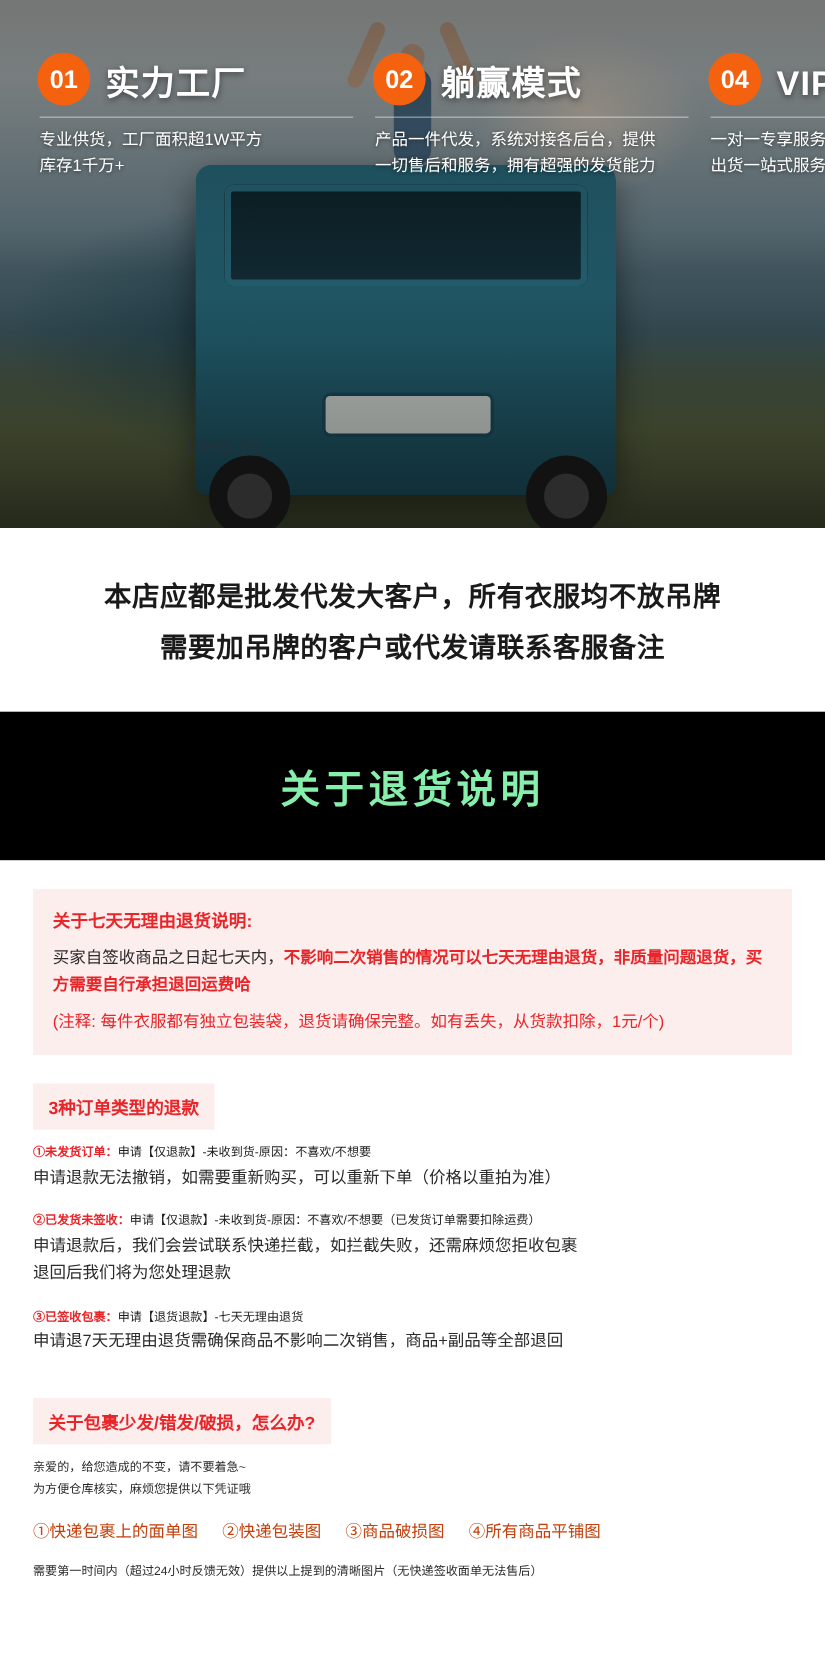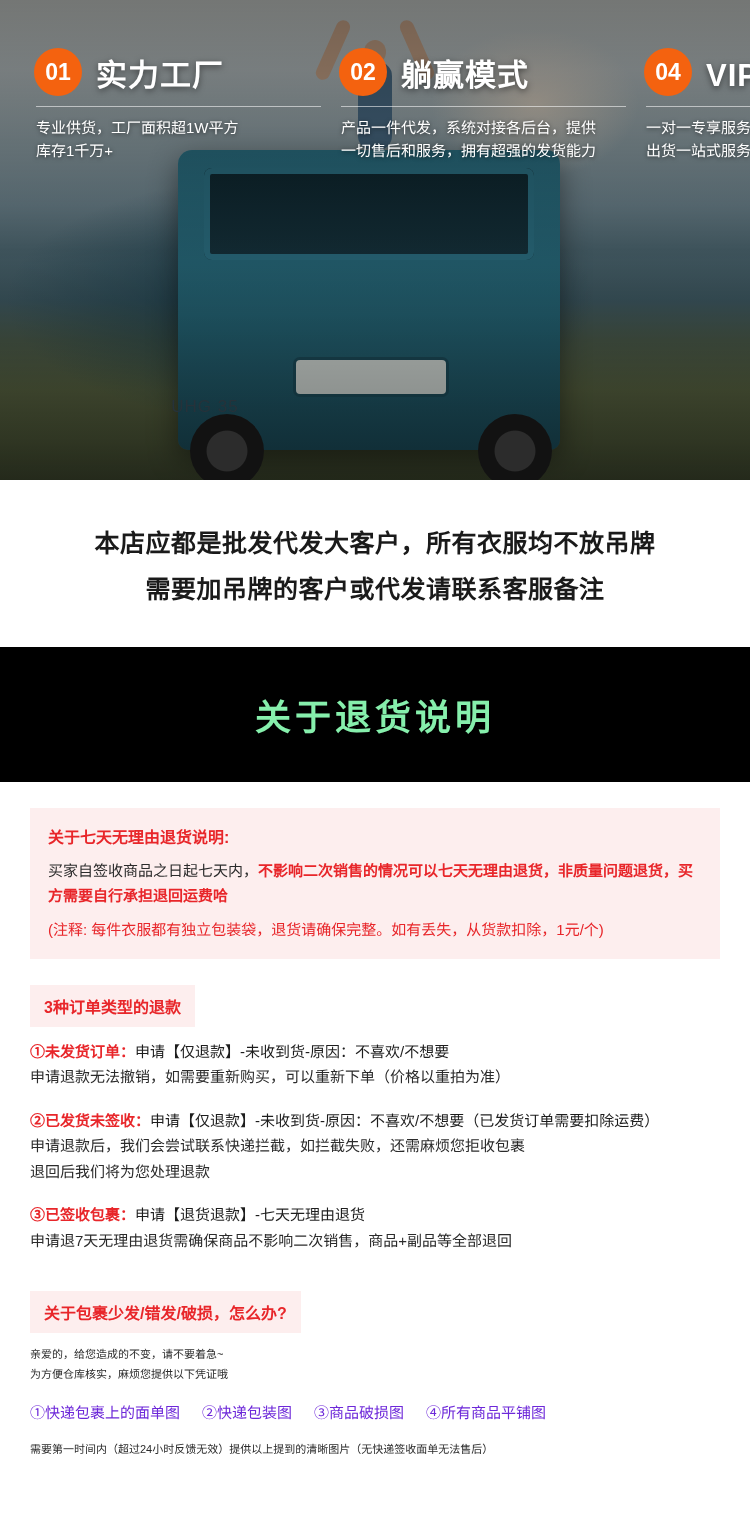--- a/index.html
+++ b/index.html
@@ -162,26 +162,26 @@
   .red-b { color:#e8262a; font-weight:bold; }
 
   .sub-head {
     background:#fdeeee;
     color:#e8262a; font-weight:bold; font-size:16px;
     padding:9px 14px;
     display:inline-block;
     margin-bottom:12px;
   }
   .order-group { margin-bottom:18px; }
-  .order-title { font-size:15px; line-height:1.7; color:#1d1d1d; }
+  .order-title { font-size:11px; line-height:1.7; color:#1d1d1d; }
   .order-title .lbl { color:#e8262a; font-weight:bold; }
   .order-sub { font-size:15px; line-height:1.7; color:#2b2b2b; }
   .gap-8 { height:8px; }
   .pf-line { font-size:11px; line-height:1.8; color:#2b2b2b; }
-  .pf-items { font-size:15px; line-height:1.8; color:#6d28d9; display:flex; gap:22px; flex-wrap:wrap; margin:14px 0 14px 0;}
+  .pf-items { font-size:15px; line-height:1.8; color:#c2410c; display:flex; gap:22px; flex-wrap:wrap; margin:14px 0 14px 0;}
   .spacer-20 { height:20px; }
 </style>
 </head>
 <body>
 
 <div class="page">
 
   <div class="hero">
     <div class="hero-photo">
       <div class="hero-sun"></div>

